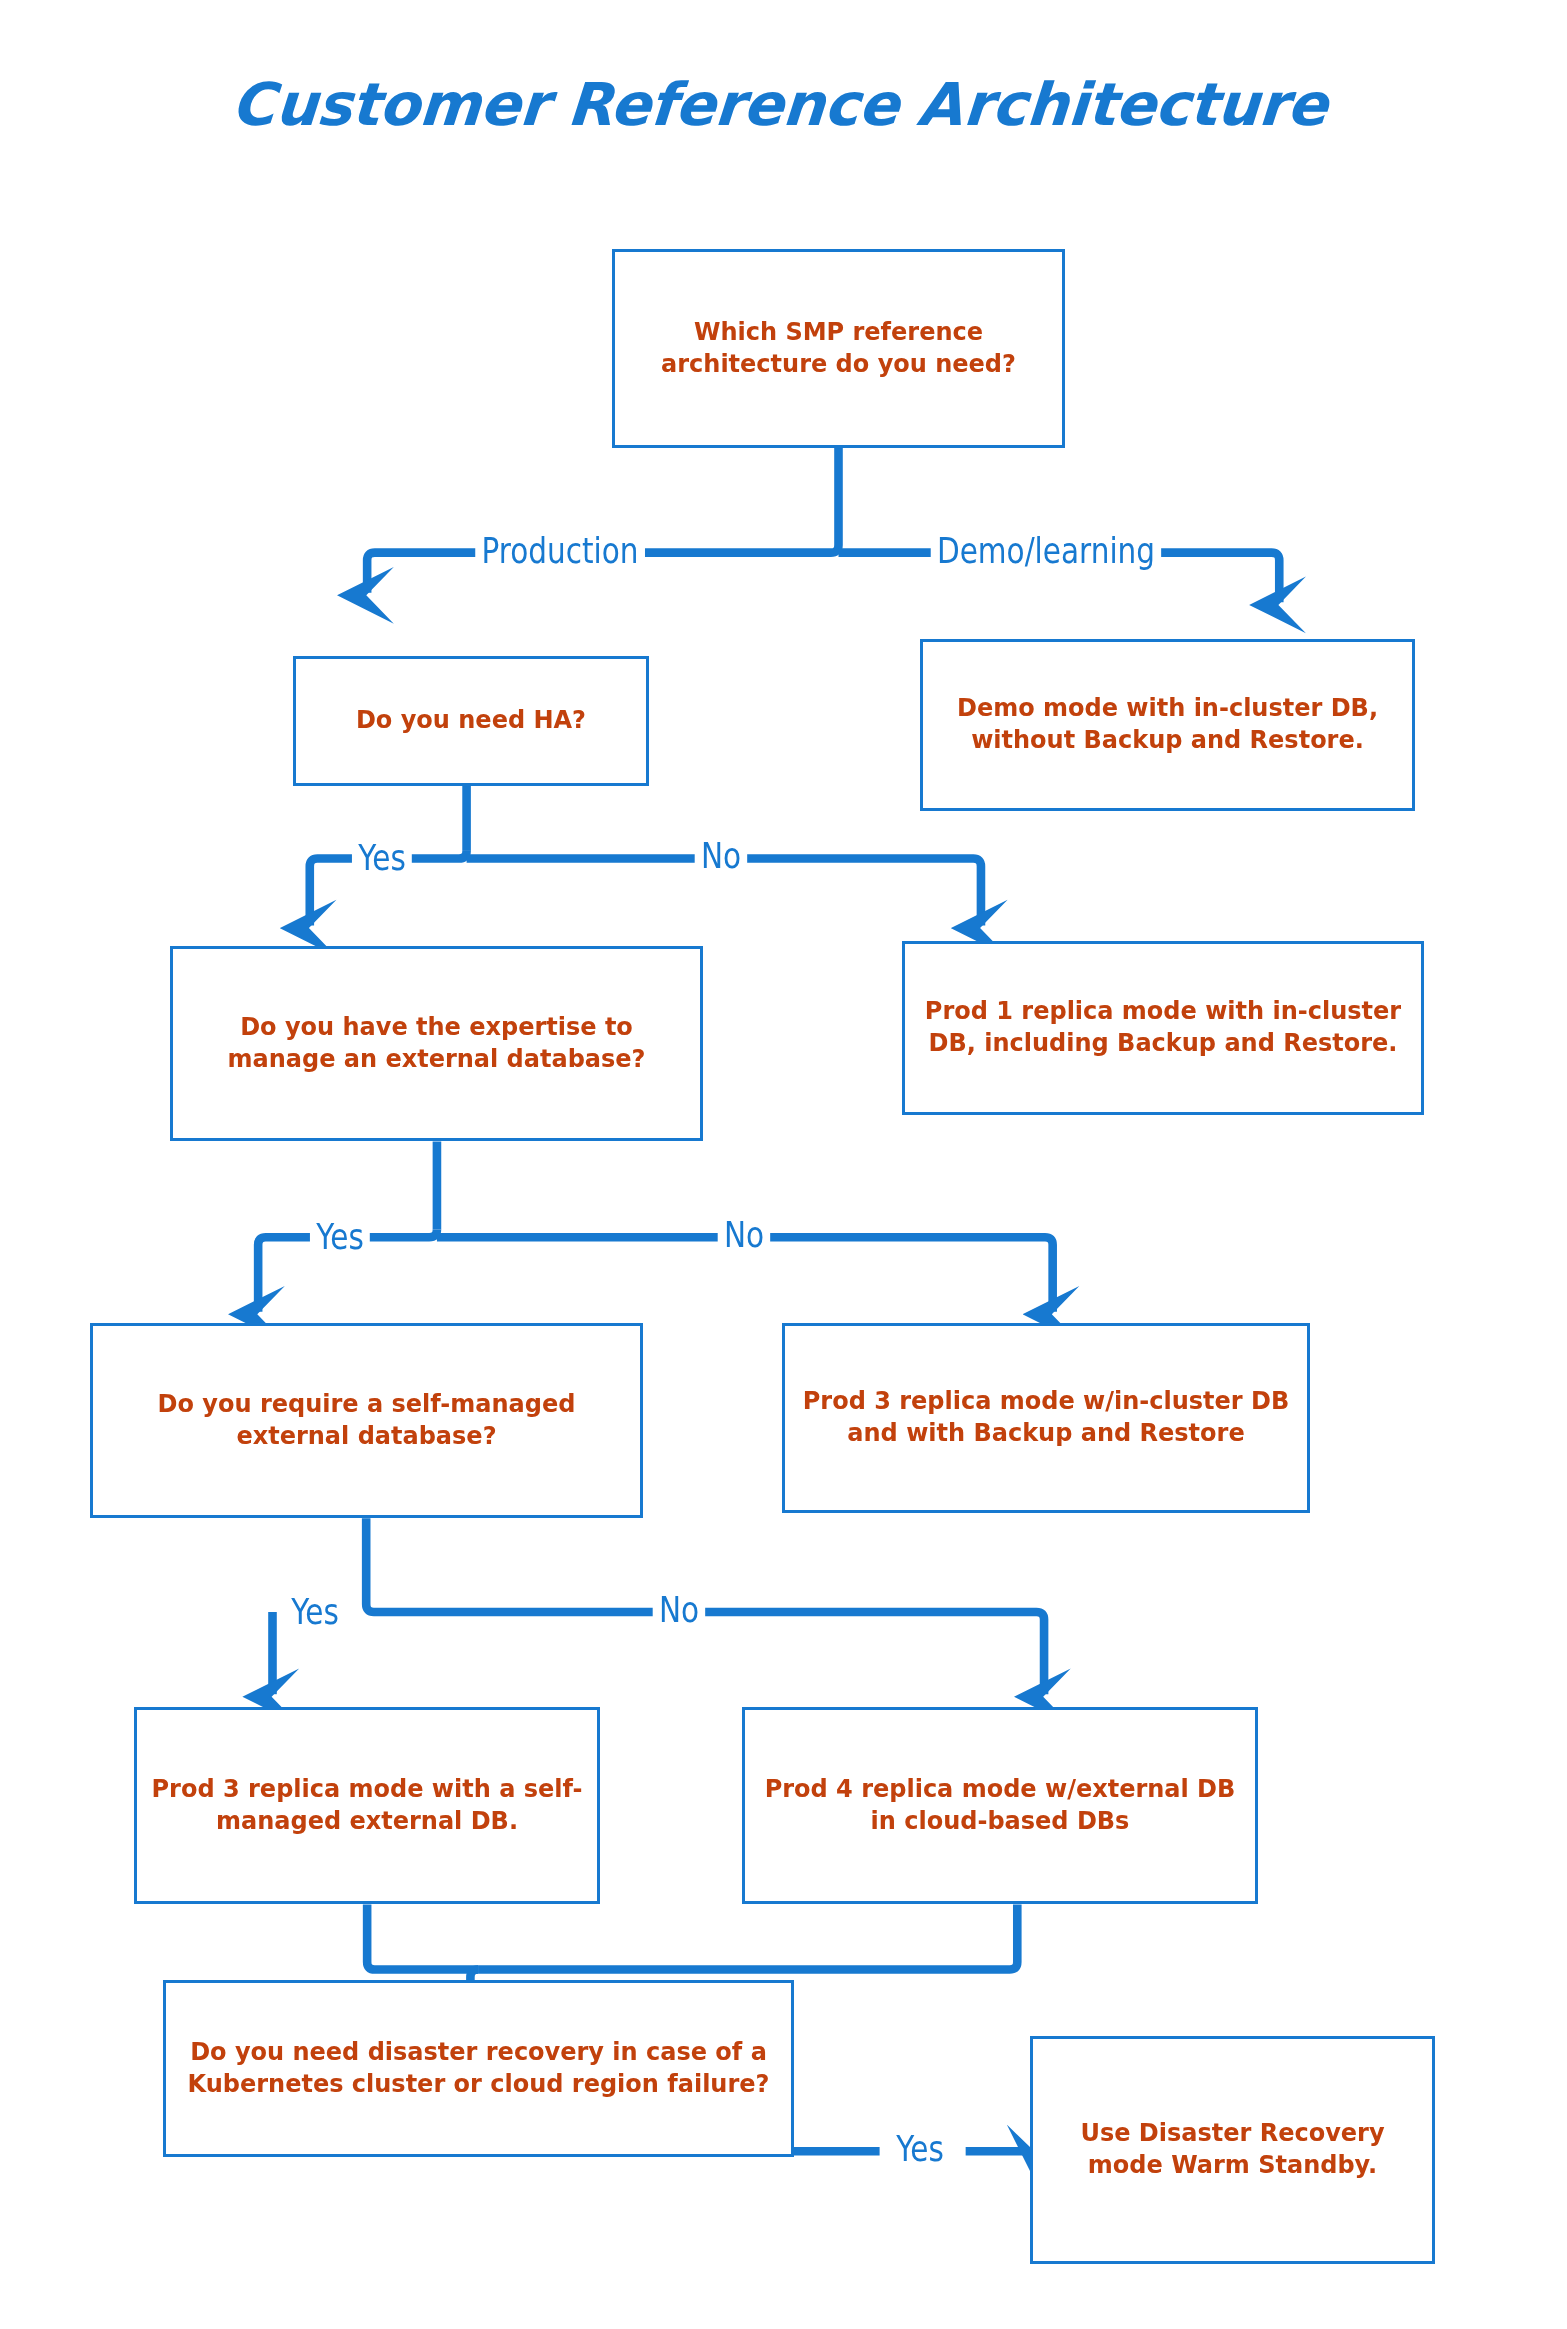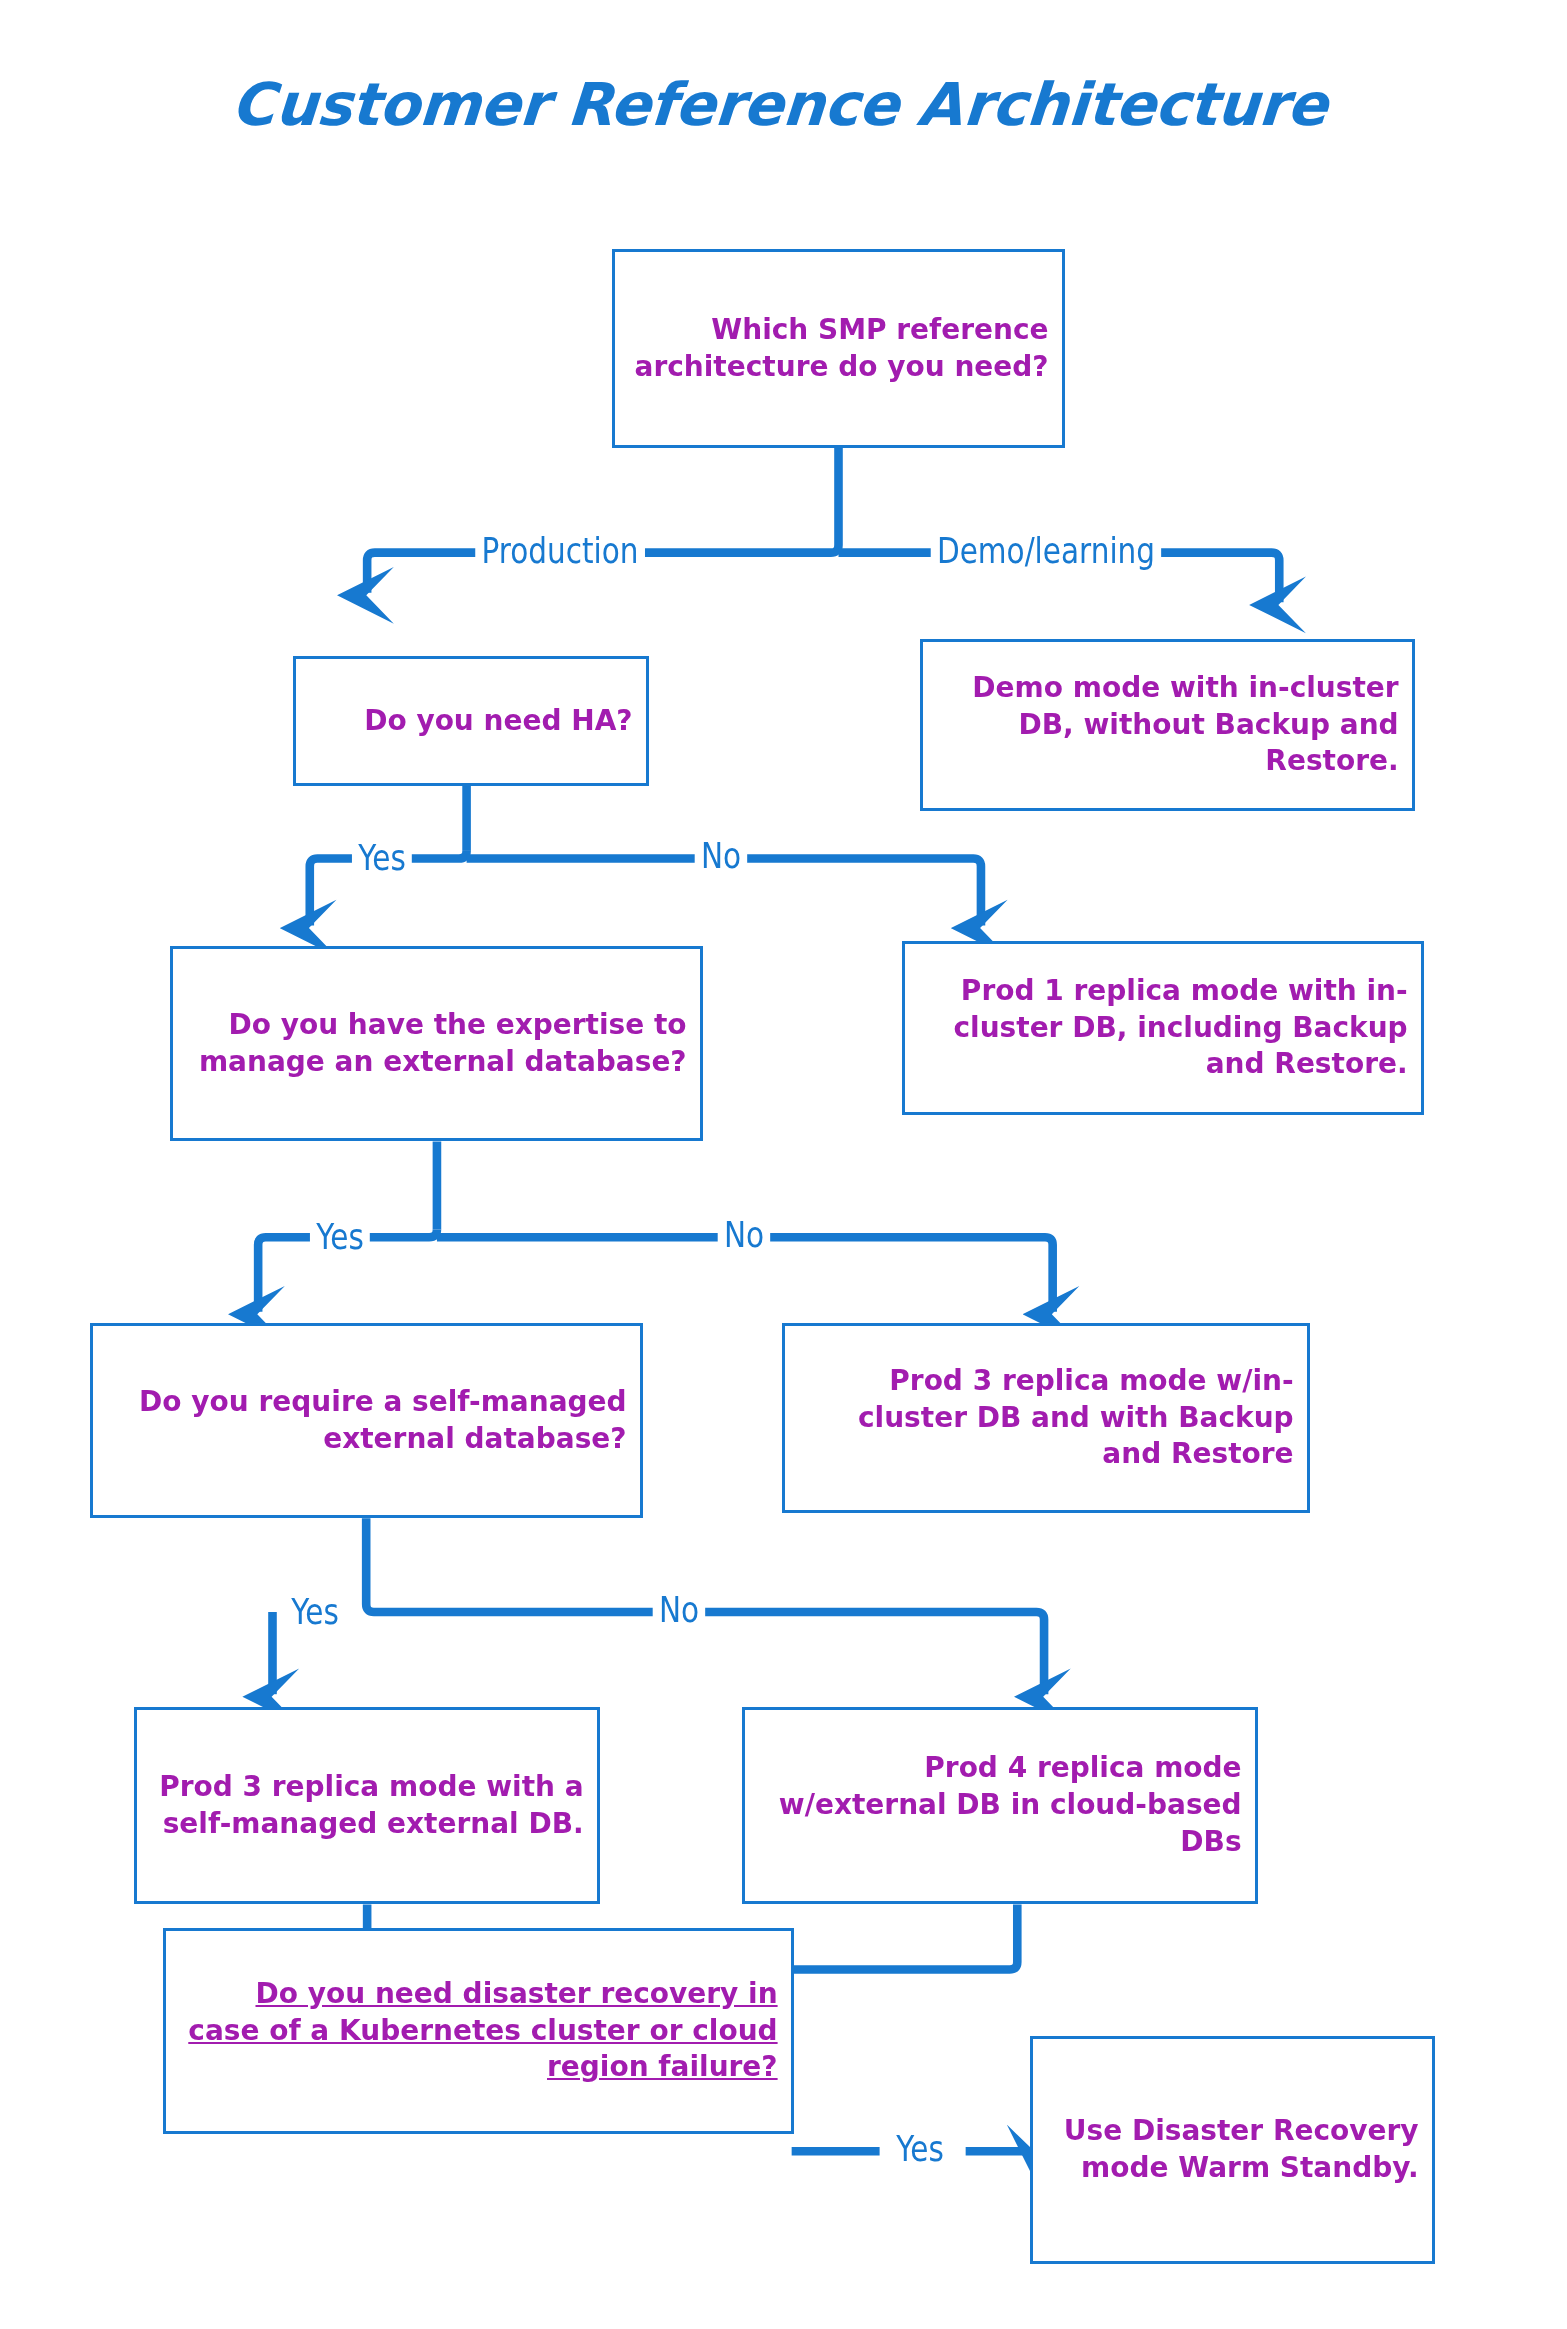--- a/index.html
+++ b/index.html
@@ -45,25 +45,25 @@
 
   
   .node {
     position: absolute;
     box-sizing: border-box;
     background: #ffffff;
     border: 3.8px solid #1779D0;
     display: flex;
     align-items: center;
     justify-content: center;
-    text-align: right;
-    color: #a21caf;
+    text-align: center;
+    color: #c2410c;
     font-family: "DejaVu Sans", sans-serif;
     font-weight: bold;
-    font-size: 28px;
+    font-size: 24px;
     line-height: 1.32;
     padding: 5.7px 13.4px;
   }
   .node .txt {
     display: block;
     width: 100%;
   }
 
   
   .edge-label {
@@ -153,21 +153,21 @@
   </div>
 
   <div class="node" style="left:134px; top:1707px; width:466px; height:197px;">
     <span class="txt">Prod 3 replica mode with a self-managed external DB.</span>
   </div>
 
   <div class="node" style="left:742px; top:1707px; width:516px; height:197px;">
     <span class="txt">Prod 4 replica mode w/external DB in cloud-based DBs</span>
   </div>
 
-  <div class="node" style="left:163px; top:1928px; width:631px; height:206px;text-decoration:underline;">
+  <div class="node" style="left:163px; top:1980px; width:631px; height:177px;">
     <span class="txt">Do you need disaster recovery in case of a Kubernetes cluster or cloud region failure?</span>
   </div>
 
   <div class="node" style="left:1030px; top:2036px; width:405px; height:228px;">
     <span class="txt">Use Disaster Recovery mode Warm Standby.</span>
   </div>
 
   <div class="edge-label" style="left:560px; top:551px;">Production</div>
 
   <div class="edge-label" style="left:1046px; top:551px;">Demo/learning</div>

